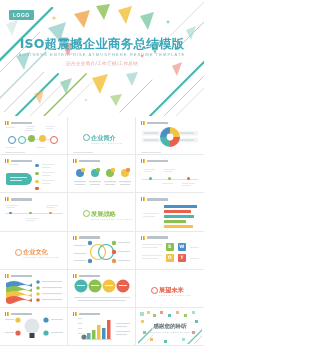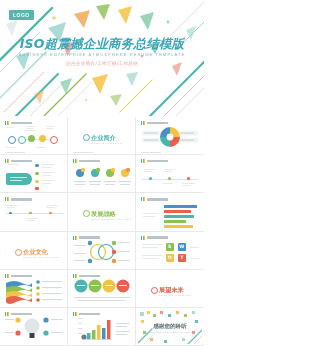--- a/index.html
+++ b/index.html
@@ -8,21 +8,21 @@
 
   
   .hero{position:relative;width:204px;height:116px;background:#ffffff;overflow:hidden;}
   .hero-bg{position:absolute;inset:0;overflow:hidden;}
 
   .logo{position:absolute;left:9px;top:10px;background:#5bb3ae;color:#fff;
         font-size:5px;letter-spacing:.5px;padding:2px 4px;border-radius:1px;font-weight:bold;}
 
   .hero-title{position:absolute;left:0;right:0;top:36px;text-align:center;
       font-size:12.5px;font-weight:bold;color:#3aa6b9;letter-spacing:.2px;
-      font-family:"DejaVu Sans",sans-serif;white-space:nowrap;font-style:italic;}
+      font-family:"DejaVu Sans",sans-serif;white-space:nowrap;}
   .hero-sub{position:absolute;left:0;right:0;top:52px;text-align:center;
       font-size:4.1px;letter-spacing:1.05px;color:#7fbac4;white-space:nowrap;}
   .hero-sub2{position:absolute;left:0;right:0;top:61px;text-align:center;
       font-size:4.6px;letter-spacing:.3px;color:#e79a9a;
       font-family:"DejaVu Sans",sans-serif;white-space:nowrap;}
 
   
   .grid{position:absolute;left:0;top:117px;width:204px;display:flex;flex-wrap:wrap;}
   .cell{width:68px;height:38.2px;box-sizing:border-box;border-right:1px solid #e9e9e9;
         border-bottom:1px solid #e9e9e9;background:#fff;position:relative;overflow:hidden;padding:0;}

